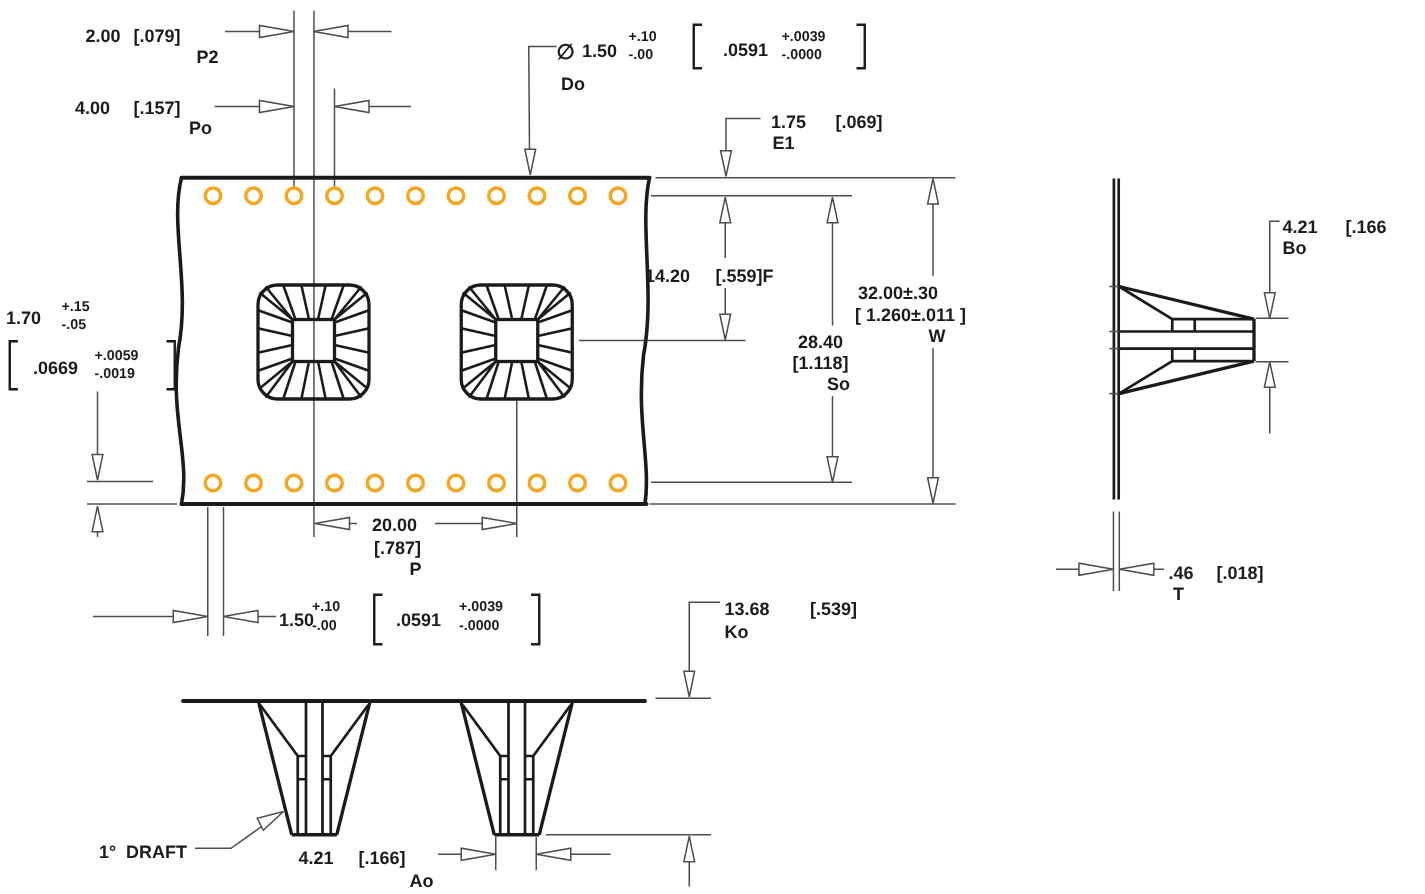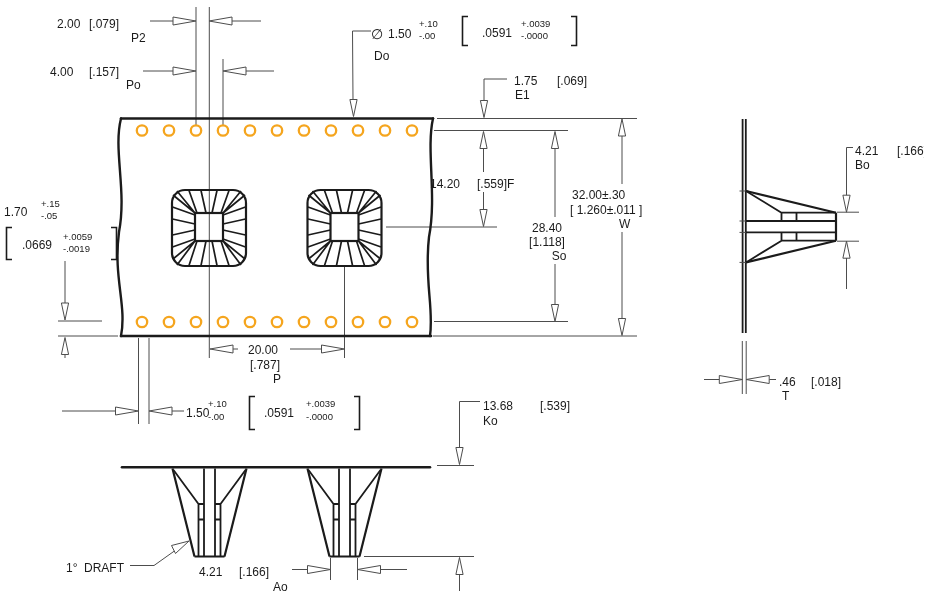--- a/index.html
+++ b/index.html
@@ -1,16 +1,16 @@
 <!DOCTYPE html>
 <html><head>
 <meta charset="utf-8">
 <style>
   html,body{margin:0;padding:0;background:#ffffff;}
-  .stage{position:relative;width:924px;height:596px;background:#fff;overflow:hidden;}
+  .stage{position:relative;width:924px;height:596px;background:#fff;overflow:hidden;font-weight:bold;}
   svg{display:block;}
   .ol{stroke:#1b1b1b;stroke-width:2.6;fill:none;stroke-linecap:round;}
   .wav{stroke:#1b1b1b;stroke-width:2.4;fill:none;stroke-linecap:round;}
   .pk{stroke:#1b1b1b;stroke-width:2.2;fill:none;}
   .pki{stroke:#1b1b1b;stroke-width:1.8;fill:none;}
   .fan{stroke:#1b1b1b;stroke-width:1.7;fill:none;}
   .dl{stroke:#4d4d4d;stroke-width:1;fill:none;}
   .ah{fill:#ffffff;stroke:#4d4d4d;stroke-width:1;}
   .br{stroke:#1b1b1b;stroke-width:1.6;fill:none;}
   .hole{fill:none;stroke:#F5A51E;stroke-width:2.3;}

